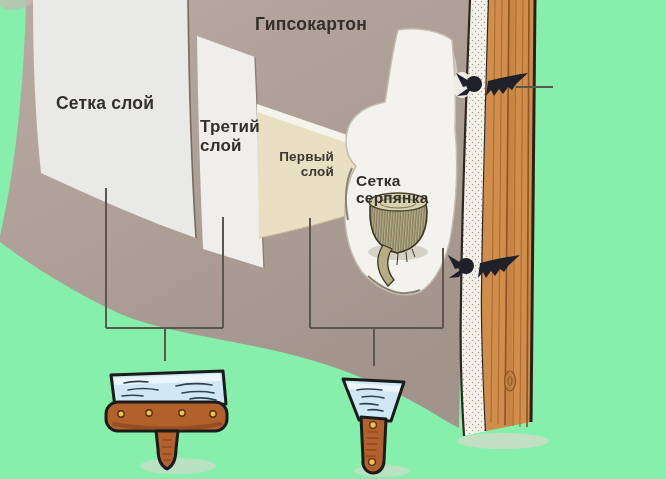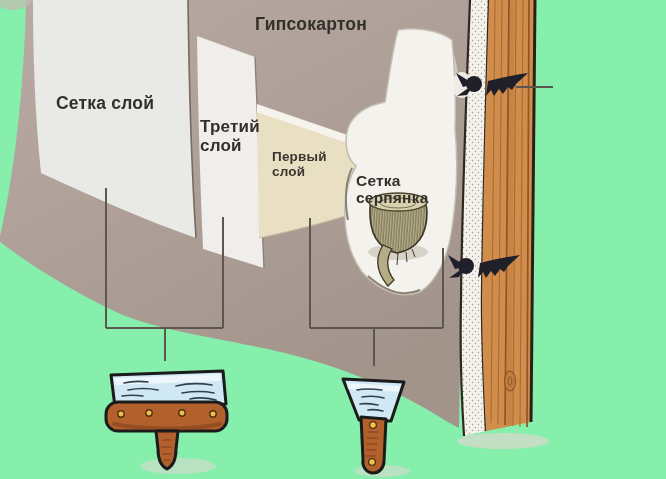--- a/index.html
+++ b/index.html
@@ -10,21 +10,21 @@
   }
   .stage svg{position:absolute;left:0;top:0;}
   .lbl{
     position:absolute;color:#332f2a;font-weight:bold;
     line-height:1.12;letter-spacing:.2px;white-space:pre-line;
     font-family:"Liberation Sans",sans-serif;
   }
   .lbl-gypsum{left:255px;top:15px;font-size:17.5px;white-space:nowrap;}
   .lbl-third{left:56px;top:94px;font-size:17.5px;white-space:nowrap;}
   .lbl-second{left:200px;top:117px;font-size:17px;width:72px;}
-  .lbl-first{left:272px;top:149px;font-size:13.5px;width:62px;color:#3b362f;}
+  .lbl-first{left:272px;top:149px;font-size:13.5px;width:62px;color:#3b362f;text-align:right;}
   .lbl-mesh{left:356px;top:172px;font-size:15.5px;width:100px;}
   .lbl-screw{left:556px;top:86px;font-size:20px;white-space:nowrap;}
 </style>
 </head>
 <body>
 
 <div class="stage">
 
   <svg width="666" height="479" viewBox="0 0 666 479">
     <defs>

